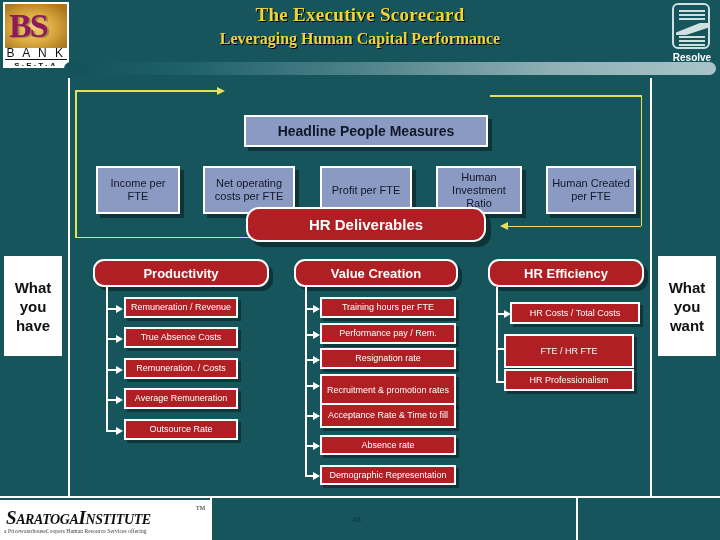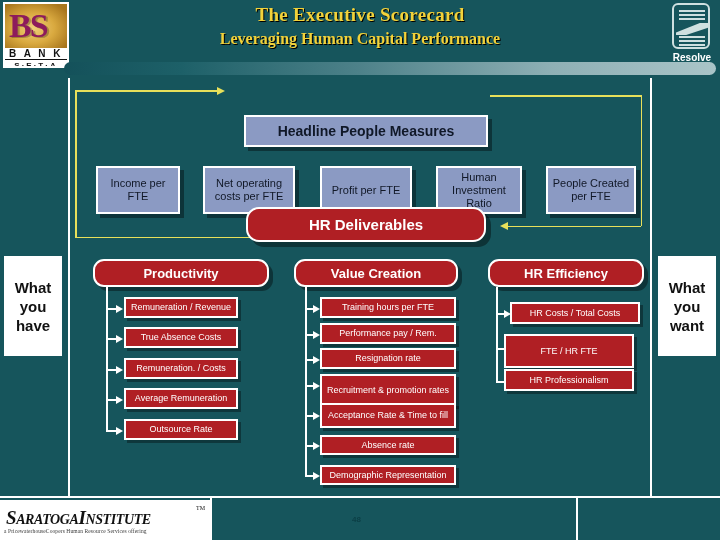--- a/index.html
+++ b/index.html
@@ -34,21 +34,21 @@
     background:radial-gradient(ellipse at 45% 55%, #f0cf7a 0%, #d9a93f 45%, #a8761d 85%);
   }
   .logo-left .bsl{
     position:absolute;left:4px;top:2px;font-size:34px;font-weight:bold;
     font-family:"Liberation Serif", serif;color:#8d1b5c;
     letter-spacing:-2px;line-height:40px;
     text-shadow:2px 1px 0 rgba(0,0,0,.25);
   }
   .logo-left .bank{
     position:absolute;left:0;top:44px;width:100%;height:11px;line-height:11px;
-    background:#ffffff;color:#111;font-size:10px;font-weight:bold;
+    background:#ffffff;color:#111;font-size:12px;font-weight:normal;
     text-align:center;letter-spacing:2.5px;
   }
   .logo-left .seta{
     position:absolute;left:0;top:55px;width:100%;height:11px;line-height:11px;
     background:#ffffff;color:#111;font-size:8px;font-weight:bold;
     text-align:center;letter-spacing:2px;border-top:1px solid #111;
   }
   .logo-right{
     position:absolute;left:672px;top:3px;width:38px;height:46px;
     border:2px solid #cfe0e0;border-radius:6px;box-sizing:border-box;
@@ -204,21 +204,21 @@
   <div class="bbox" style="left:203px;top:131px;width:92px;height:48px;">
     <span>Net operating costs per FTE</span>
   </div>
   <div class="bbox" style="left:320px;top:131px;width:92px;height:48px;">
     <span>Profit per FTE</span>
   </div>
   <div class="bbox" style="left:436px;top:131px;width:86px;height:48px;">
     <span>Human Investment Ratio</span>
   </div>
   <div class="bbox" style="left:546px;top:131px;width:90px;height:48px;">
-    <span>People Created per FTE</span>
+    <span>Human Created per FTE</span>
   </div>
 
   <div class="rbox deliv" style="left:246px;top:207px;width:240px;height:35px;">
     <span>HR Deliverables</span>
   </div>
 
   <div class="rbox big" style="left:93px;top:259px;width:176px;height:28px;">
     <span>Productivity</span>
   </div>
   <div class="wl v" style="left:106px;top:287px;height:145px;"></div>

